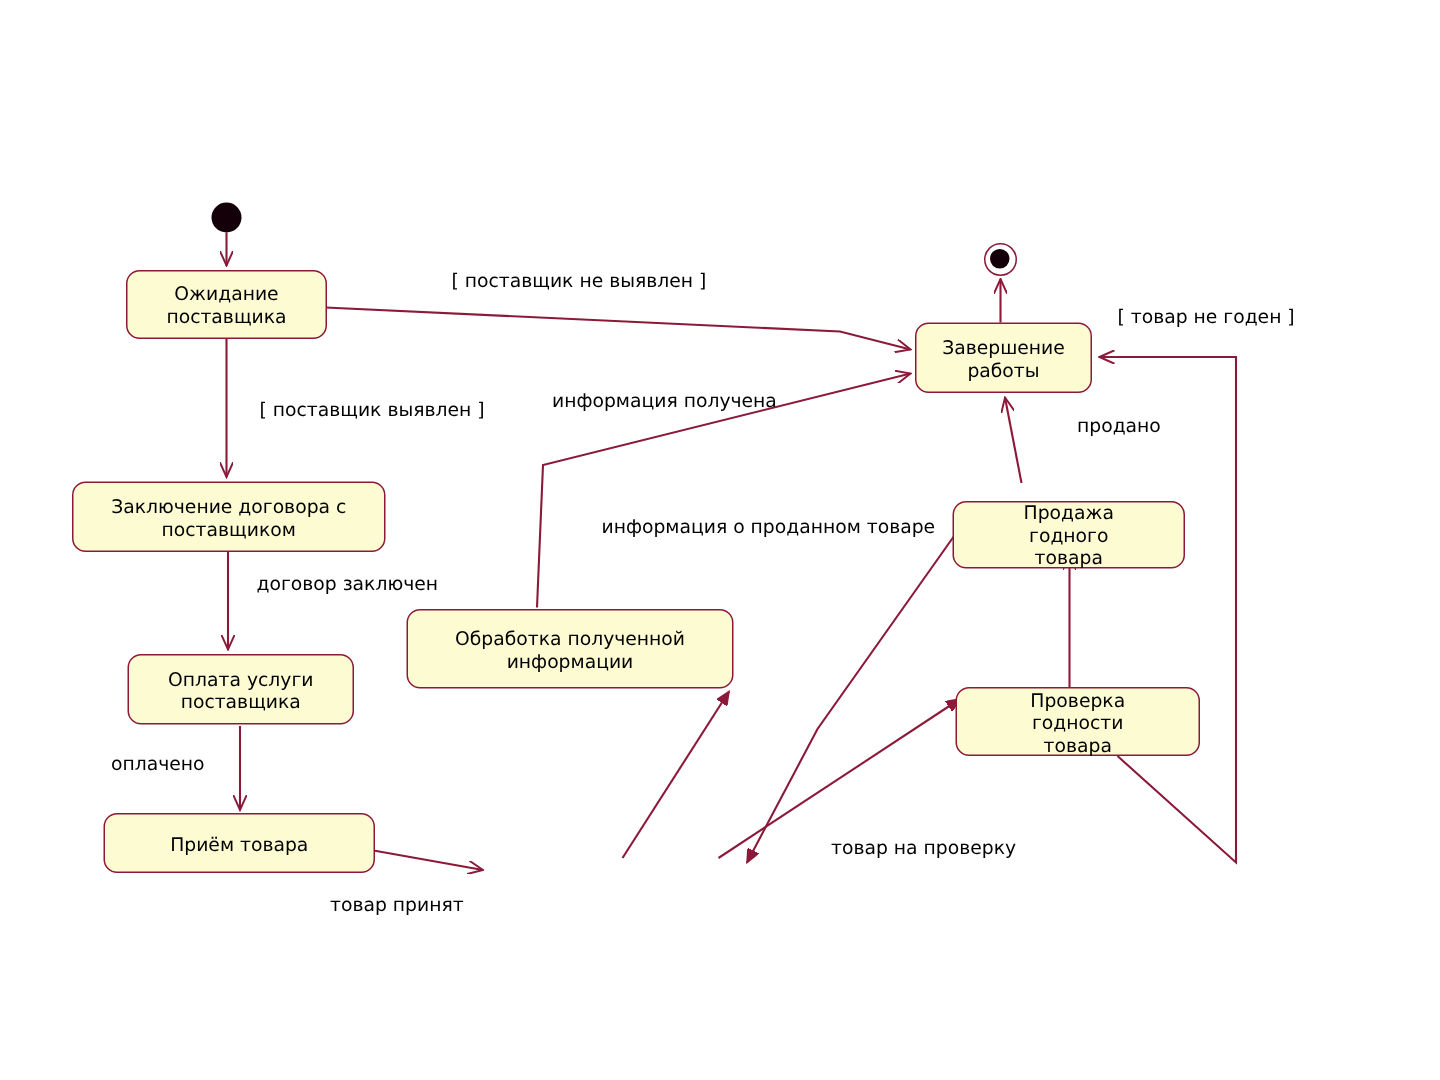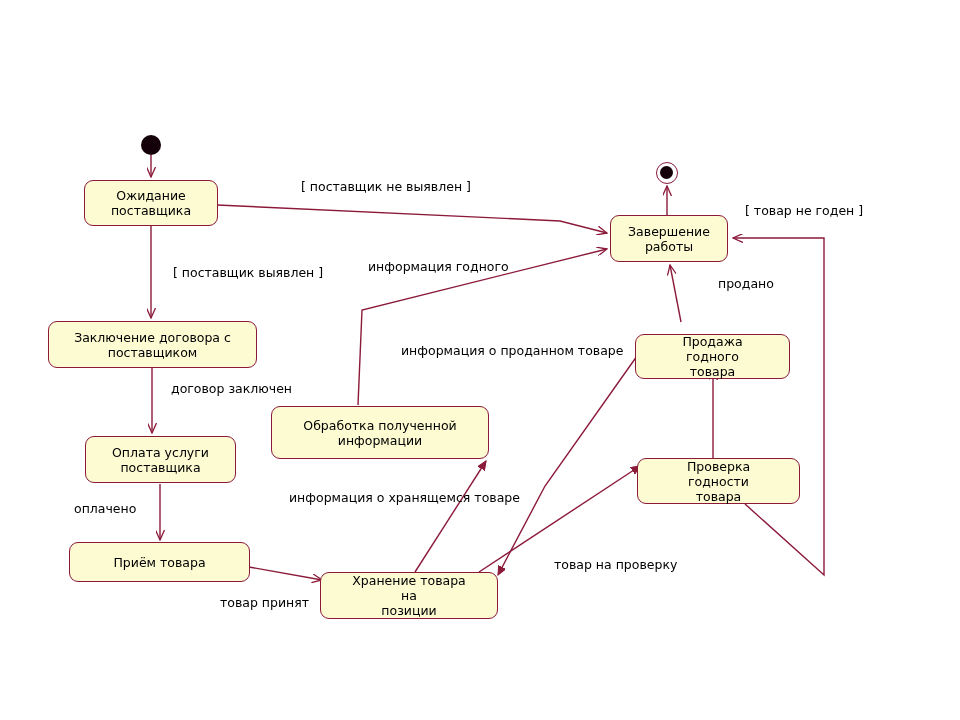--- a/index.html
+++ b/index.html
@@ -127,24 +127,20 @@
 
   <div class="state-node" style="left:85px; top:436px; width:151px; height:47px;">
     <span class="state-label">Оплата услуги
 поставщика</span>
   </div>
 
   <div class="state-node" style="left:69px; top:542px; width:181px; height:40px;">
     <span class="state-label">Приём товара</span>
   </div>
 
-  <div class="state-node" style="left:320px; top:572px; width:178px; height:47px;">
-    <span class="state-label">Хранение товара на
-позиции</span>
-  </div>
 
   <div class="state-node" style="left:271px; top:406px; width:218px; height:53px;">
     <span class="state-label">Обработка полученной
 информации</span>
   </div>
 
   <div class="state-node" style="left:637px; top:458px; width:163px; height:46px;">
     <span class="state-label">Проверка годности
 товара</span>
   </div>
@@ -162,23 +158,22 @@
   <div class="edge-label" style="left:301px; top:180px;">[ поставщик не выявлен ]</div>
 
   <div class="edge-label" style="left:173px; top:254px;margin-top:12px;">[ поставщик выявлен ]</div>
 
   <div class="edge-label" style="left:171px; top:382px;">договор заключен</div>
 
   <div class="edge-label" style="left:74px; top:502px;">оплачено</div>
 
   <div class="edge-label" style="left:220px; top:596px;">товар принят</div>
 
-  <div class="edge-label" style="left:289px; top:491px;">информация о хранящемся товаре</div>
 
-  <div class="edge-label" style="left:368px; top:260px;">информация годного</div>
+  <div class="edge-label" style="left:368px; top:260px;">информация получена</div>
 
   <div class="edge-label" style="left:554px; top:558px;">товар на проверку</div>
 
   <div class="edge-label" style="left:745px; top:204px;">[ товар не годен ]</div>
 
   <div class="edge-label" style="left:401px; top:344px;">информация о проданном товаре</div>
 
   <div class="edge-label" style="left:718px; top:277px;">продано</div>
 
 </div>

